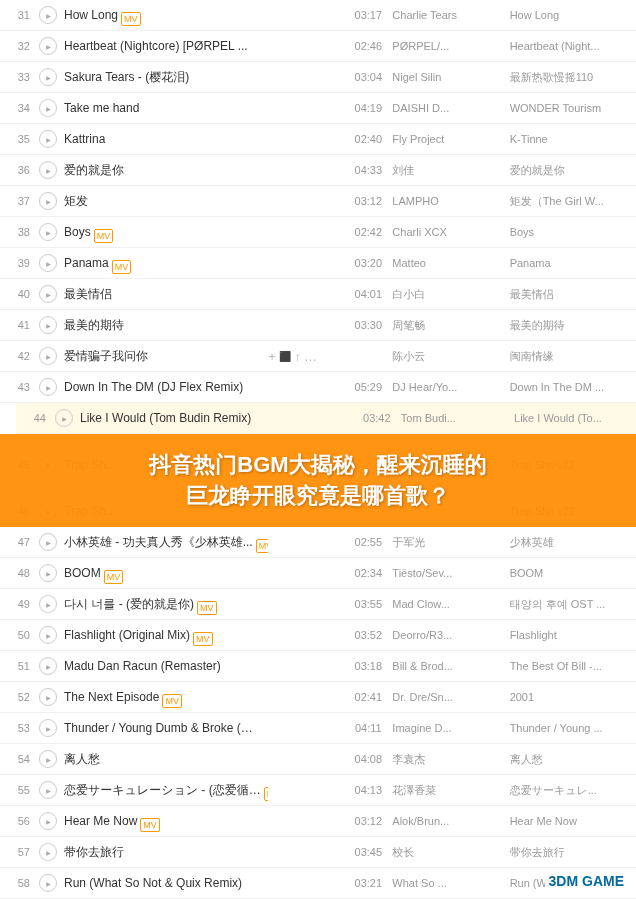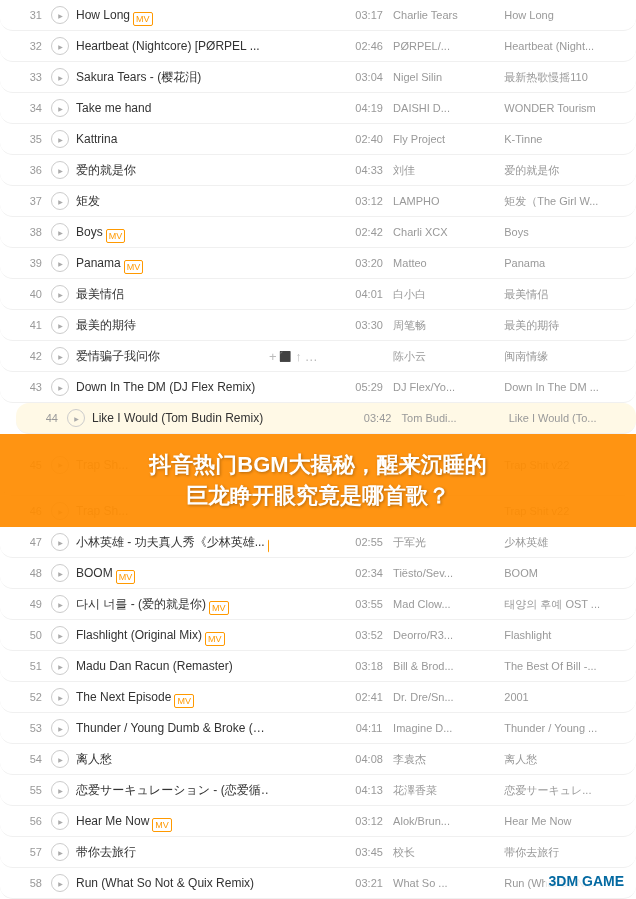--- a/index.html
+++ b/index.html
@@ -11,23 +11,22 @@
       overflow-x: hidden;
     }
     .table-container {
       width: 100%;
     }
     .row {
       display: flex;
       align-items: center;
       border-bottom: 1px solid #f0f0f0;
       min-height: 31px;
-      padding: 2px 16px;
+      padding: 2px 4px;
       position: relative;
-      border-radius: 13px;
     }
     .row.highlighted {
       background: #fff9e6;
       margin-left: 16px;
     }
     .col-num {
       width: 32px;
       text-align: right;
       padding-right: 6px;
       color: #999;
@@ -294,21 +293,21 @@
     <div class="row">
       <div class="col-num">43</div>
       <div class="col-play">
         <div class="play-btn"></div>
       </div>
       <div class="col-title">
         <span>Down In The DM (DJ Flex Remix)</span>
       </div>
       <div class="col-actions"></div>
       <div class="col-duration">05:29</div>
-      <div class="col-artist">DJ Flex/Yo...</div>
+      <div class="col-artist">DJ Hear/Yo...</div>
       <div class="col-album">Down In The DM ...</div>
     </div>
     <div style="position: relative;">
       <div class="row highlighted">
         <div class="col-num">44</div>
         <div class="col-play">
           <div class="play-btn"></div>
         </div>
         <div class="col-title">
           <span>Like I Would (Tom Budin Remix)</span>

